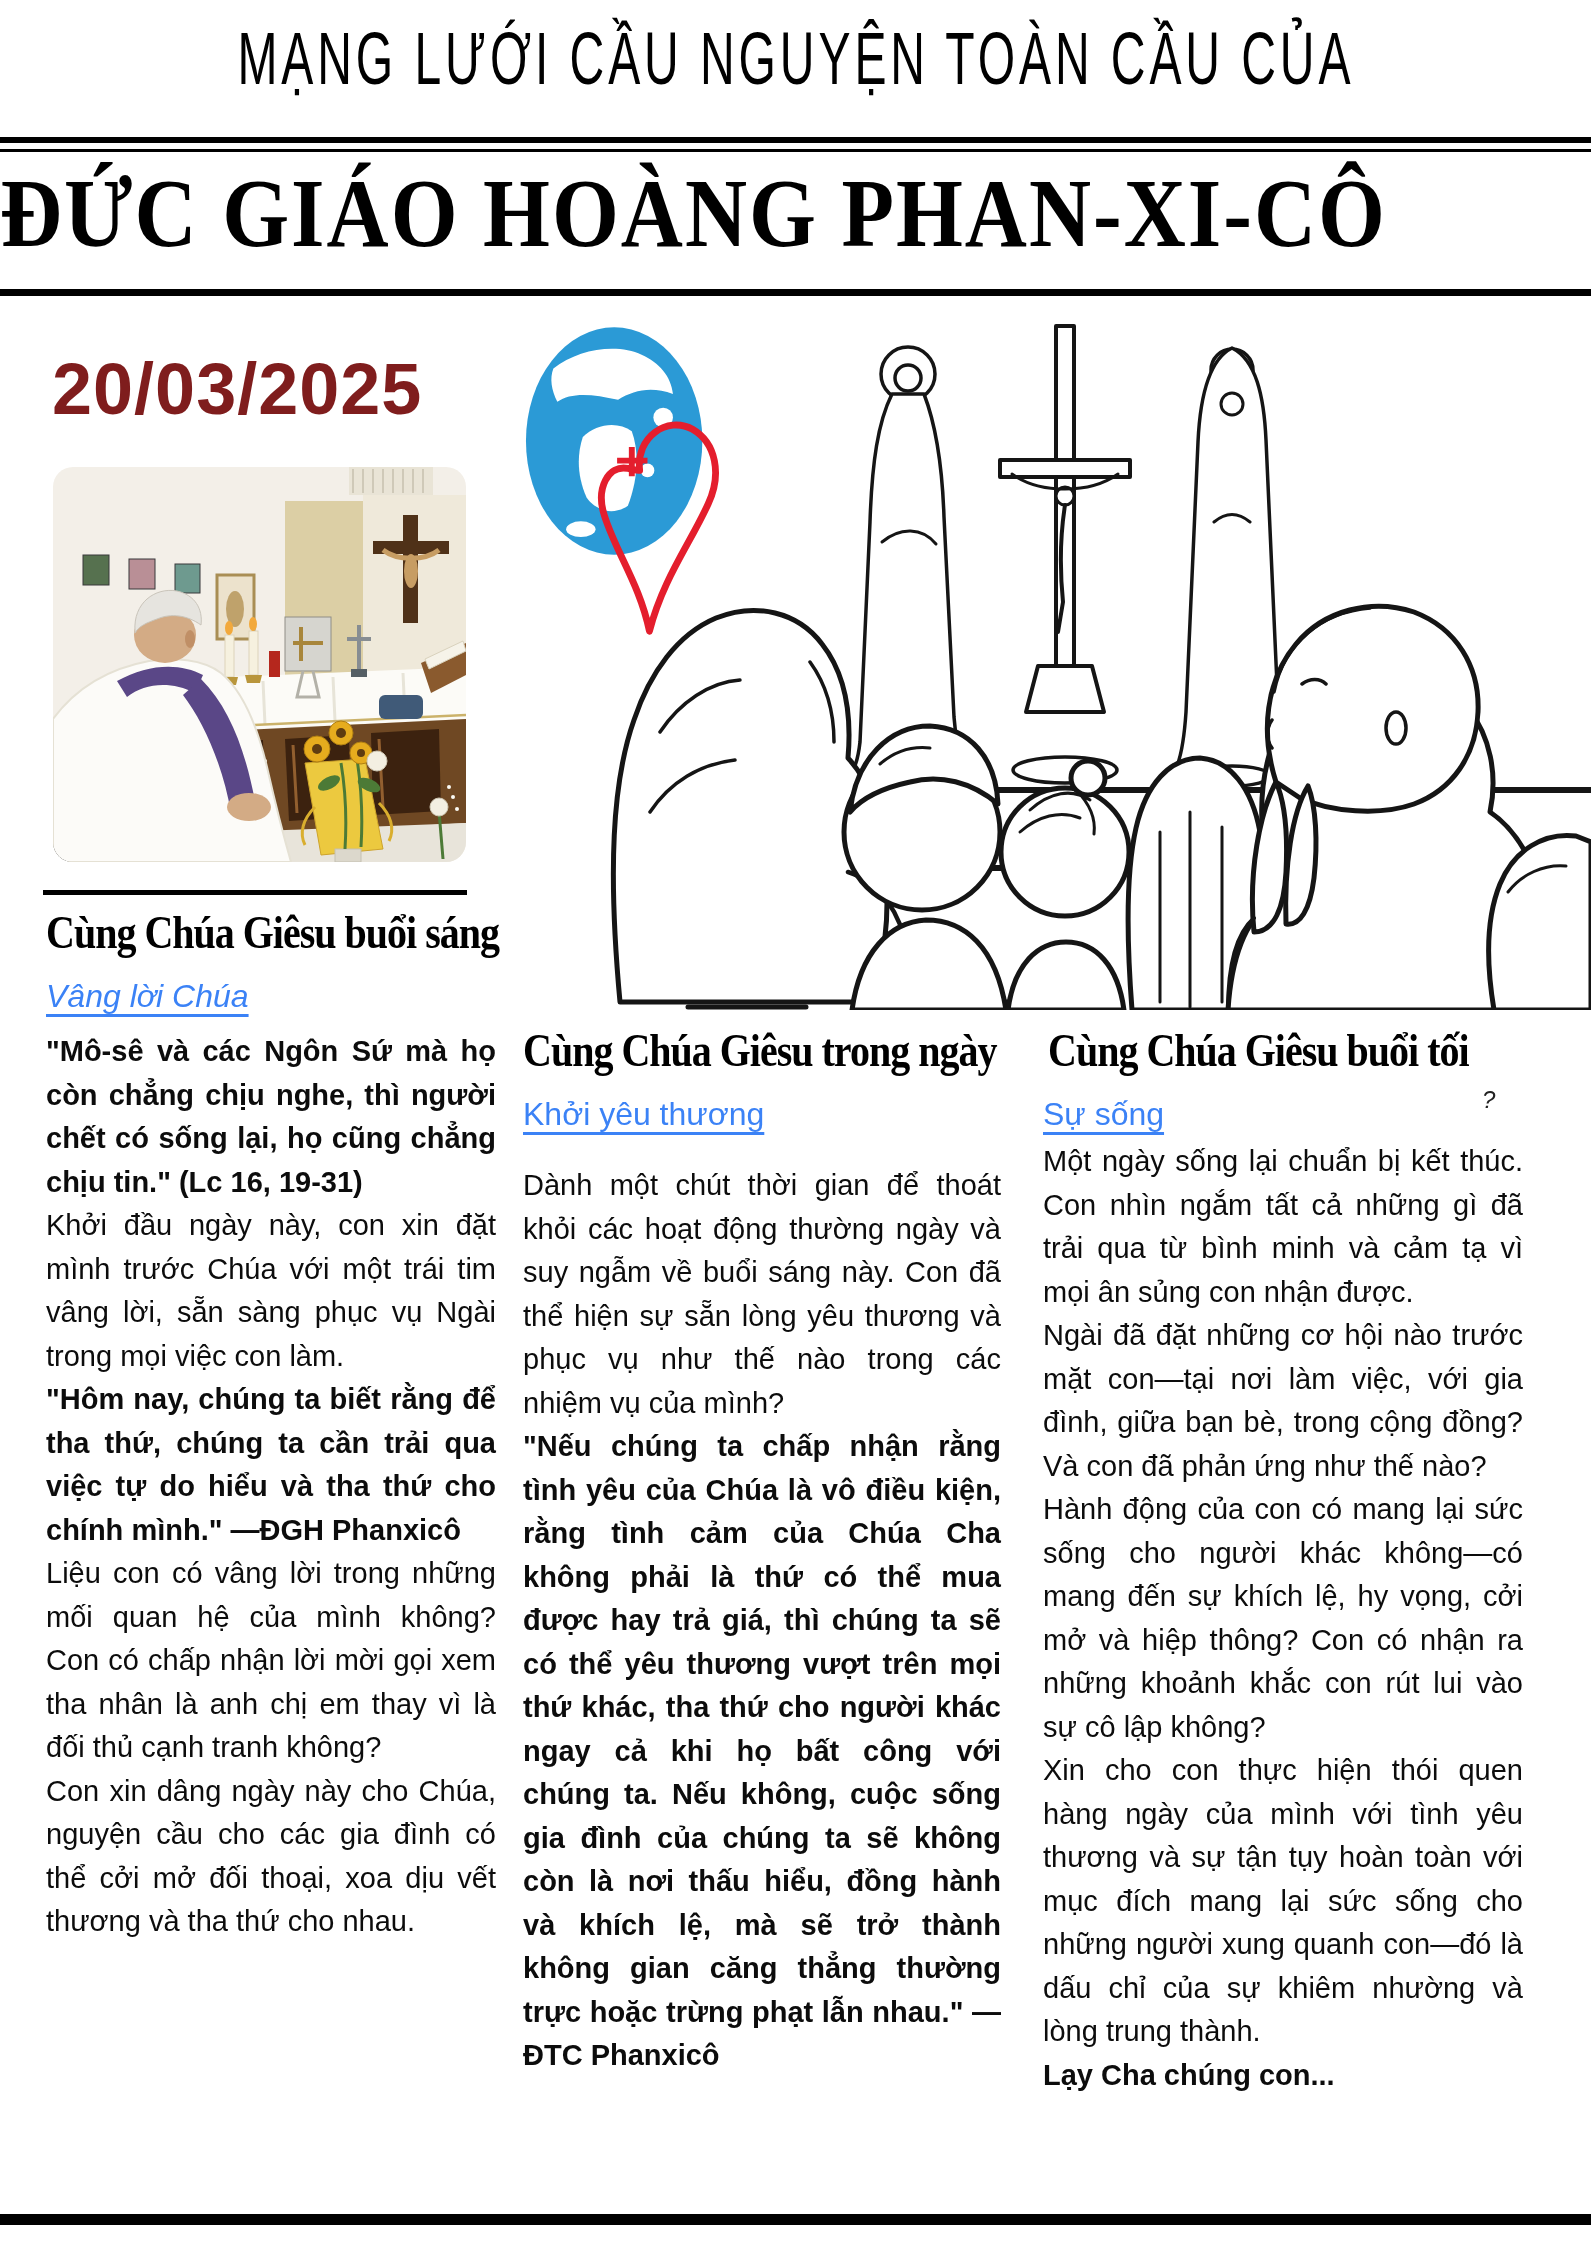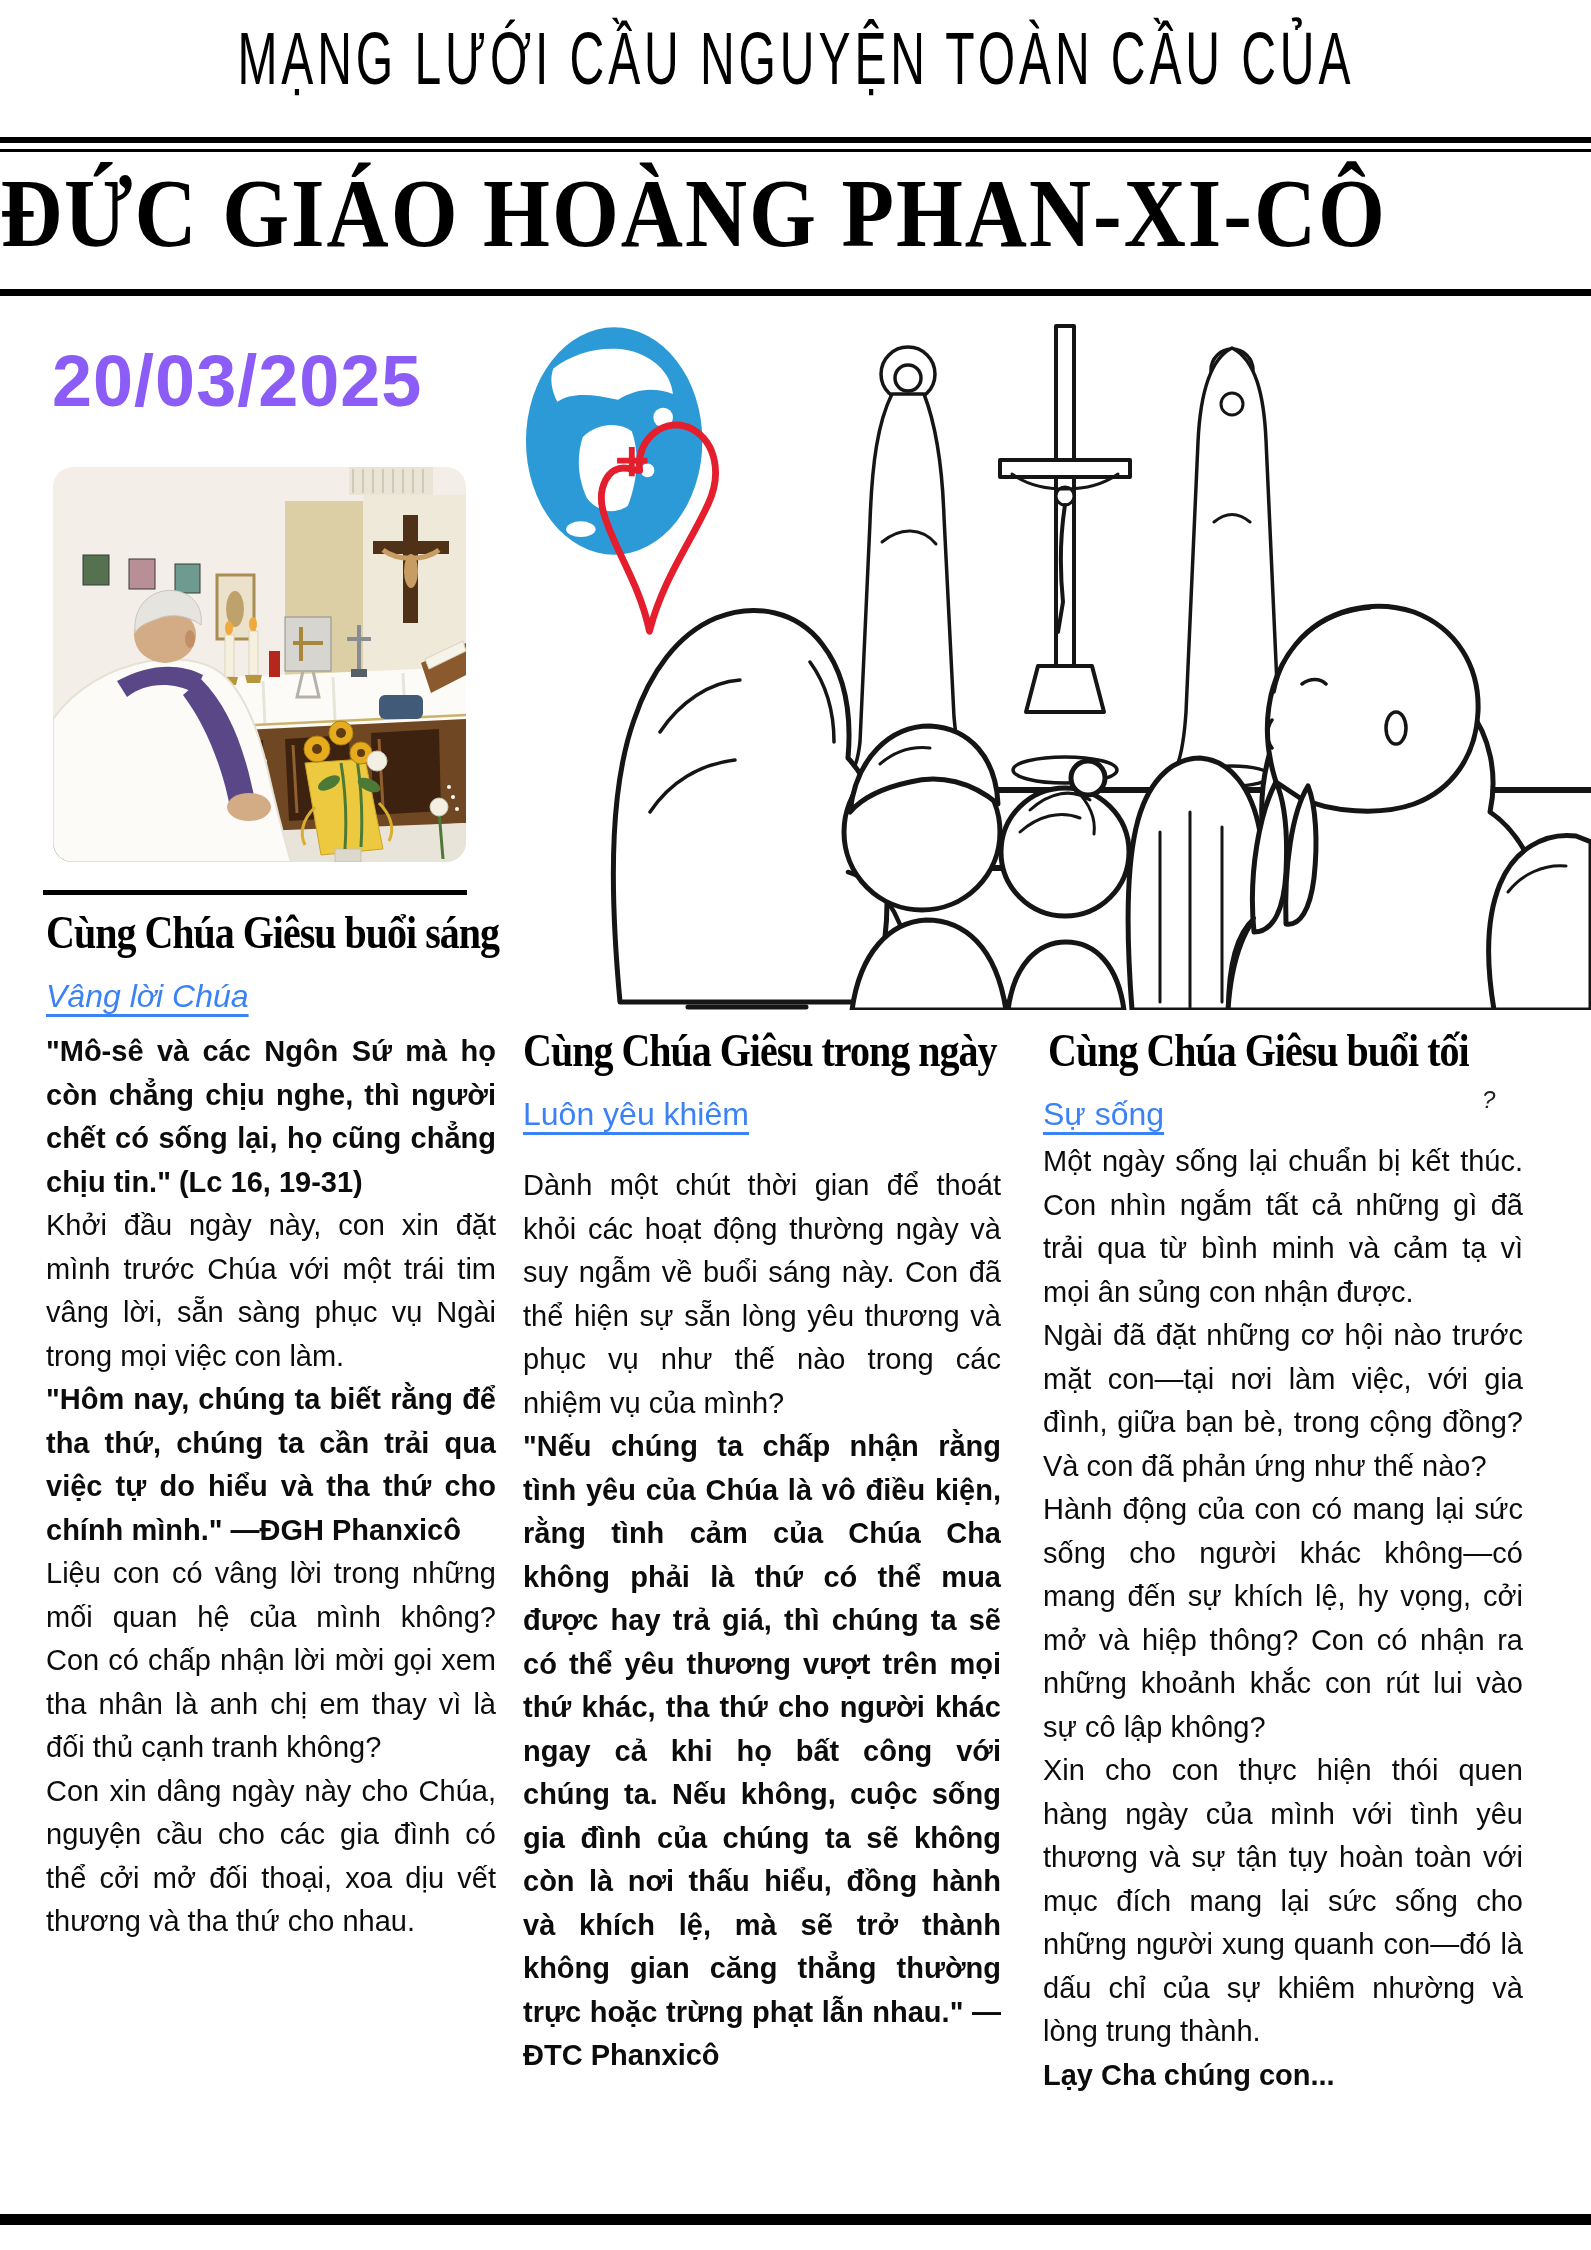--- a/index.html
+++ b/index.html
@@ -22,21 +22,21 @@
   .rule-c{top:289px;height:7px;}
   .rule-bottom{top:2214px;height:11px;}
   .mast2{top:158px;left:0;right:0;}
   .mast2 span{
     display:inline-block;font-family:"Liberation Serif","DejaVu Serif",serif;
     font-size:86px;font-weight:700;letter-spacing:2px;color:#000;
     transform:scaleY(1.12);transform-origin:center top;white-space:nowrap;
   }
   
   .date{
-    top:340px;left:52px;font-size:72px;font-weight:700;letter-spacing:1px;color:#8b5cf6;
+    top:348px;left:52px;font-size:72px;font-weight:700;letter-spacing:1px;color:#7f1d1d;
     font-family:"Liberation Sans","DejaVu Sans",sans-serif;
   }
   
   .photo{top:467px;left:53px;width:413px;height:395px;border-radius:20px;overflow:hidden;}
   
   .leftrule{top:890px;left:43px;width:424px;height:5px;background:#000;}
   .col-title{
     font-family:"Liberation Serif","DejaVu Serif",serif;font-weight:700;
     font-size:40px;letter-spacing:-1px;white-space:nowrap;color:#000;
     transform:scaleY(1.15);transform-origin:left bottom;
@@ -248,21 +248,21 @@
   <div class="abs col-sub s-morning">Vâng lời Chúa</div>
   <div class="abs body-col b-morning">
     <p class="para bold">"Mô-sê và các Ngôn Sứ mà họ còn chẳng chịu nghe, thì người chết có sống lại, họ cũng chẳng chịu tin." (Lc 16, 19-31)</p>
     <p class="para">Khởi đầu ngày này, con xin đặt mình trước Chúa với một trái tim vâng lời, sẵn sàng phục vụ Ngài trong mọi việc con làm.</p>
     <p class="para bold">"Hôm nay, chúng ta biết rằng để tha thứ, chúng ta cần trải qua việc tự do hiểu và tha thứ cho chính mình." —ĐGH Phanxicô</p>
     <p class="para">Liệu con có vâng lời trong những mối quan hệ của mình không? Con có chấp nhận lời mời gọi xem tha nhân là anh chị em thay vì là đối thủ cạnh tranh không?</p>
     <p class="para">Con xin dâng ngày này cho Chúa, nguyện cầu cho các gia đình có thể cởi mở đối thoại, xoa dịu vết thương và tha thứ cho nhau.</p>
   </div>
 
   <div class="abs col-title t-day">Cùng Chúa Giêsu trong ngày</div>
-  <div class="abs col-sub s-day">Luôn yêu khiêm</div>
+  <div class="abs col-sub s-day">Khởi yêu thương</div>
   <div class="abs body-col b-day">
     <p class="para">Dành một chút thời gian để thoát khỏi các hoạt động thường ngày và suy ngẫm về buổi sáng này. Con đã thể hiện sự sẵn lòng yêu thương và phục vụ như thế nào trong các nhiệm vụ của mình?</p>
     <p class="para bold">"Nếu chúng ta chấp nhận rằng tình yêu của Chúa là vô điều kiện, rằng tình cảm của Chúa Cha không phải là thứ có thể mua được hay trả giá, thì chúng ta sẽ có thể yêu thương vượt trên mọi thứ khác, tha thứ cho người khác ngay cả khi họ bất công với chúng ta. Nếu không, cuộc sống gia đình của chúng ta sẽ không còn là nơi thấu hiểu, đồng hành và khích lệ, mà sẽ trở thành không gian căng thẳng thường trực hoặc trừng phạt lẫn nhau." — ĐTC Phanxicô</p>
   </div>
 
   <div class="abs col-title t-evening">Cùng Chúa Giêsu buổi tối</div>
   <div class="abs col-sub s-evening">Sự sống</div>
   <div class="abs stray">?</div>
   <div class="abs body-col b-evening">
     <p class="para">Một ngày sống lại chuẩn bị kết thúc. Con nhìn ngắm tất cả những gì đã trải qua từ bình minh và cảm tạ vì mọi ân sủng con nhận được.</p>

